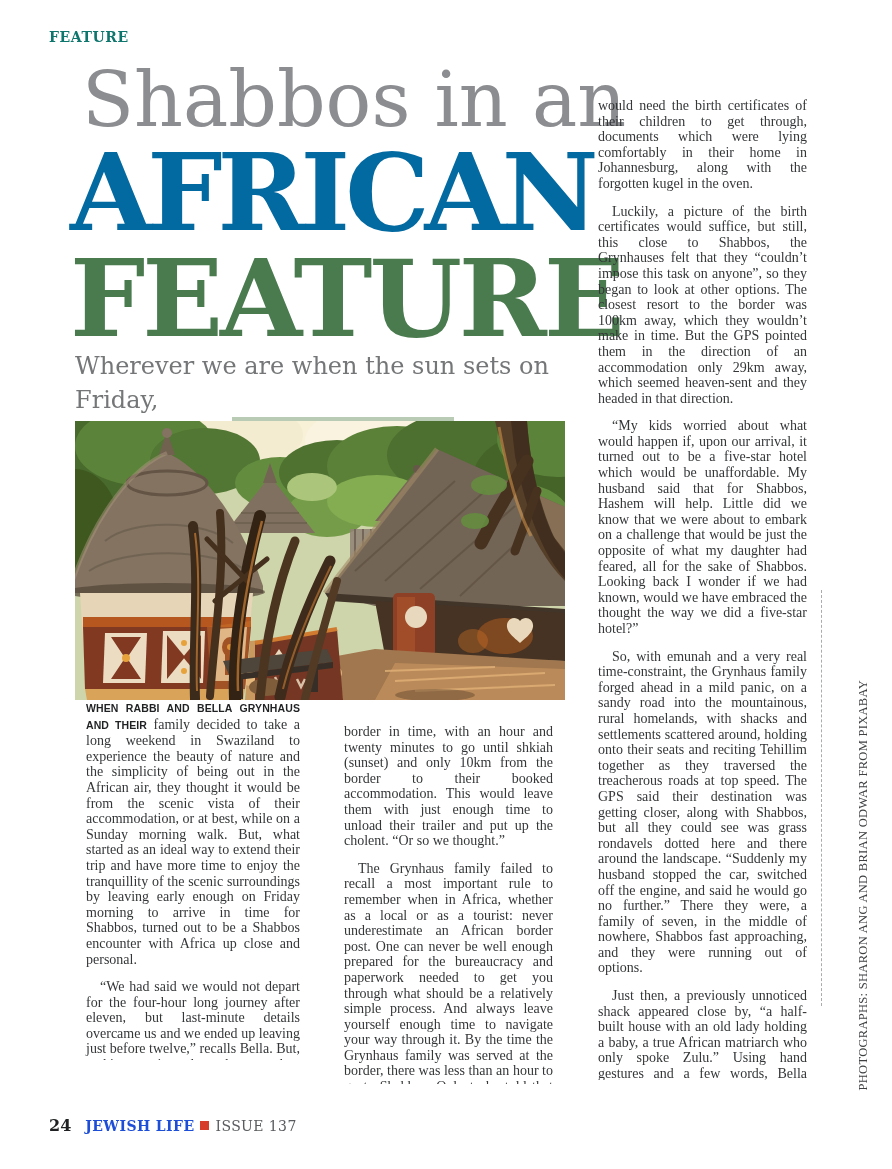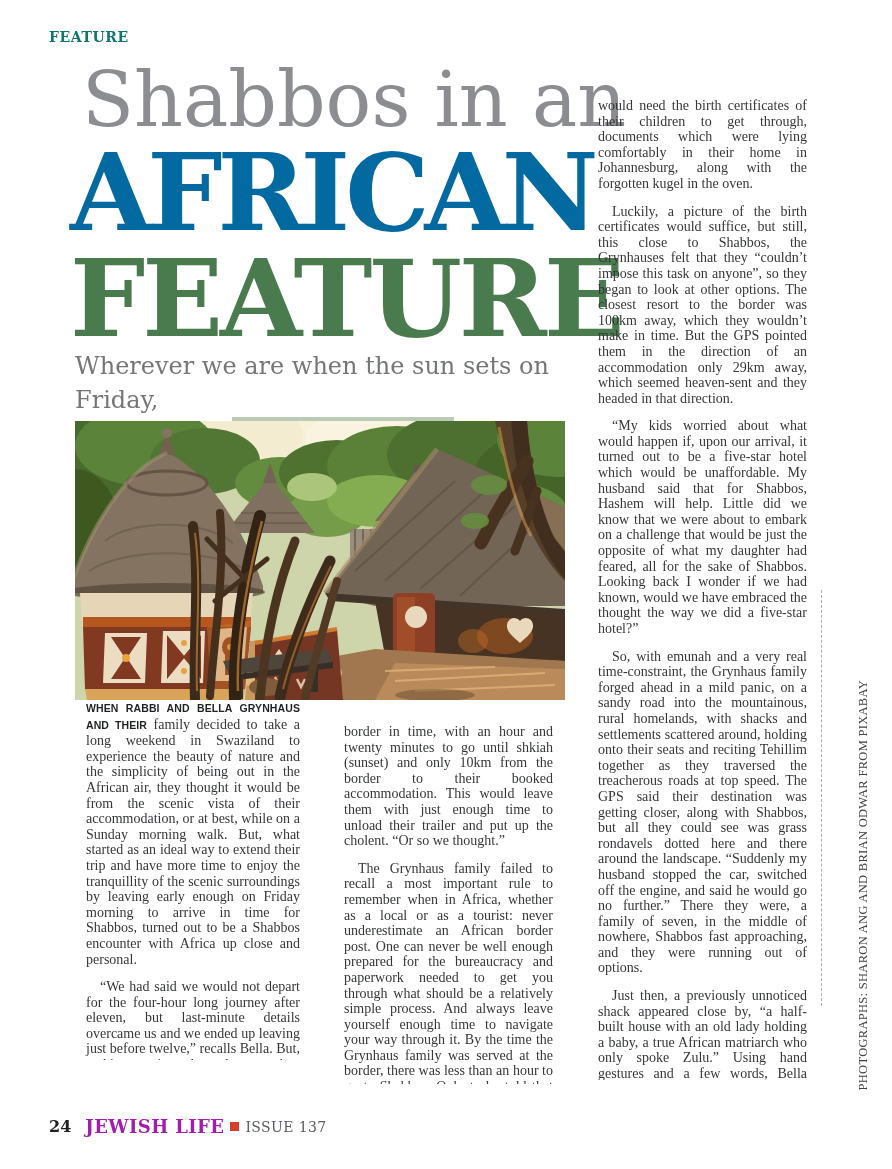--- a/index.html
+++ b/index.html
@@ -30,21 +30,21 @@
   .lead-in{font-family:"Liberation Sans",sans-serif;font-weight:700;font-size:10.5px;
            letter-spacing:.1px;color:#1f2123;}
   .dashed-rule{position:absolute;left:821px;top:590px;height:416px;width:0;
                border-left:1px dashed #a9acae;}
   .photo-credit{position:absolute;right:21px;top:680px;writing-mode:vertical-rl;
                 transform:rotate(180deg);font-family:"Liberation Serif",serif;
                 font-size:12.5px;letter-spacing:.3px;color:#3e4042;white-space:nowrap;}
   .footer{position:absolute;left:49px;top:1116px;display:flex;align-items:center;
           font-family:"DejaVu Serif",serif;}
   .footer .pn{font-weight:700;font-size:16px;color:#1e2022;margin-right:14px;text-align:center;}
-  .footer .mag{font-weight:700;font-size:18px;letter-spacing:.4px;color:#a21caf;}
+  .footer .mag{font-weight:700;font-size:14px;letter-spacing:.4px;color:#1d4ed8;}
   .footer .sq{display:inline-block;width:9px;height:9px;background:#d63d2b;margin:0 6px;}
   .footer .iss{font-size:14px;letter-spacing:.4px;color:#595b5e;}
 </style>
 </head>
 <body>
 
 <div class="page">
 
   <div class="kicker">FEATURE</div>
 

